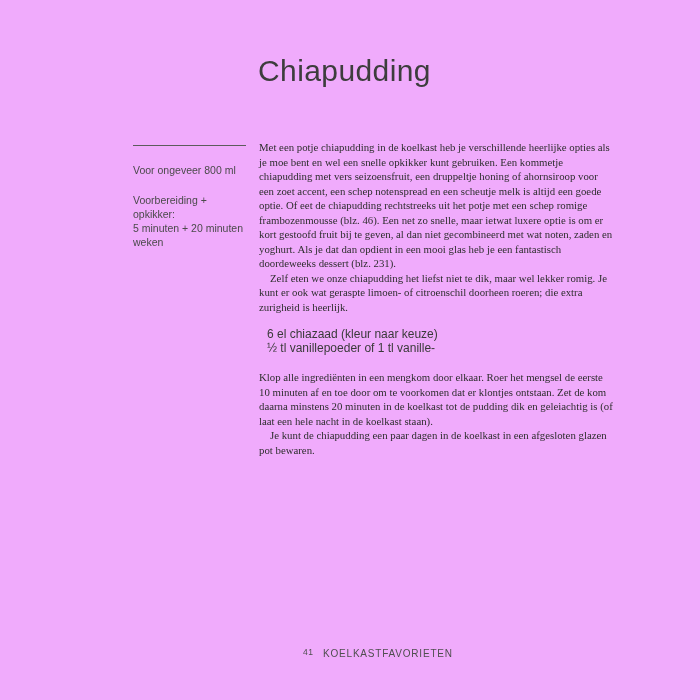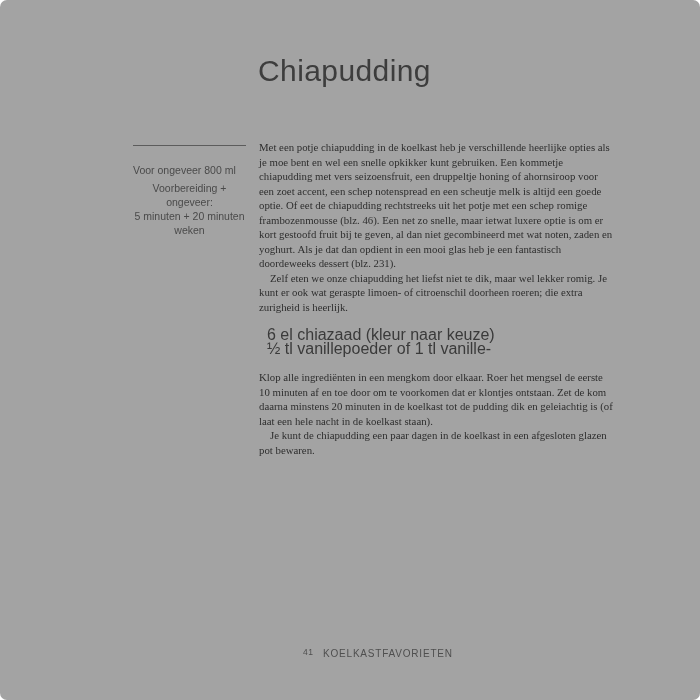--- a/index.html
+++ b/index.html
@@ -1,23 +1,22 @@
 <!DOCTYPE html>
 <html><head>
 <meta charset="utf-8">
 <style>
   html, body { margin: 0; padding: 0; background: #ffffff; }
   .page {
     position: relative;
     width: 700px;
     height: 700px;
-    background: #a3a3a3;
+    background: #f0abfc;
     overflow: hidden;
     font-family: "Liberation Sans", sans-serif;
-    border-radius: 7px;
   }
 
   
   .recipe-title {
     position: absolute;
     left: 258px;
     top: 56px;
     margin: 0;
     font-family: "Liberation Sans", sans-serif;
     font-size: 30px;
@@ -36,42 +35,42 @@
     font-family: "Liberation Sans", sans-serif;
     font-size: 10.5px;
     color: #4a4a4a;
   }
   .sidebar-rule {
     height: 0;
     border-top: 1px solid #5c5c5c;
     margin: 0 0 17px 0;
   }
   .sidebar-yield { line-height: 14px; }
-  .sidebar-prep { margin-top: 4px; text-align: center; }
+  .sidebar-prep { margin-top: 16px; }
   .sidebar-prep-line { line-height: 14px; }
 
   
   .main-column {
     position: absolute;
     left: 259px;
     top: 140px;
     width: 354px;
     font-family: "Liberation Serif", serif;
     font-size: 10.8px;
     line-height: 14.5px;
     color: #2e2e2e;
     text-align: left;
   }
   .main-column p { margin: 0; }
   .main-column p.indented { text-indent: 11px; }
 
   .ingredient-list {
     margin: 14px 0 15px 8px;
     font-family: "Liberation Sans", sans-serif;
-    font-size: 16px;
+    font-size: 12px;
     line-height: 13.5px;
     color: #3a3a3a;
   }
   .ingredient-line { white-space: nowrap; }
   .ingredient-line.continuation { padding-left: 13px; }
 
   
   .footer {
     position: absolute;
     left: 0;
@@ -102,21 +101,21 @@
 
 <div class="page">
 
   <h1 class="recipe-title">Chiapudding</h1>
 
   <div class="sidebar">
     <div class="sidebar-rule"></div>
     <div class="sidebar-yield">Voor ongeveer 800 ml</div>
     <div class="sidebar-prep">
       <div class="sidebar-prep-line">Voorbereiding +</div>
-      <div class="sidebar-prep-line">ongeveer:</div>
+      <div class="sidebar-prep-line">opkikker:</div>
       <div class="sidebar-prep-line">5 minuten + 20 minuten</div>
       <div class="sidebar-prep-line">weken</div>
     </div>
   </div>
 
   <div class="main-column">
     <p>Met een potje chiapudding in de koelkast heb je verschillende heerlijke opties als je moe bent en wel een snelle opkikker kunt gebruiken. Een kommetje chiapudding met vers seizoensfruit, een druppeltje honing of ahornsiroop voor een zoet accent, een schep notenspread en een scheutje melk is altijd een goede optie. Of eet de chiapudding rechtstreeks uit het potje met een schep romige frambozenmousse (blz. 46). Een net zo snelle, maar ietwat luxere optie is om er kort gestoofd fruit bij te geven, al dan niet gecombineerd met wat noten, zaden en yoghurt. Als je dat dan opdient in een mooi glas heb je een fantastisch doordeweeks dessert (blz. 231).</p>
     <p class="indented">Zelf eten we onze chiapudding het liefst niet te dik, maar wel lekker romig. Je kunt er ook wat geraspte limoen- of citroenschil doorheen roeren; die extra zurigheid is heerlijk.</p>
 
     <div class="ingredient-list">

